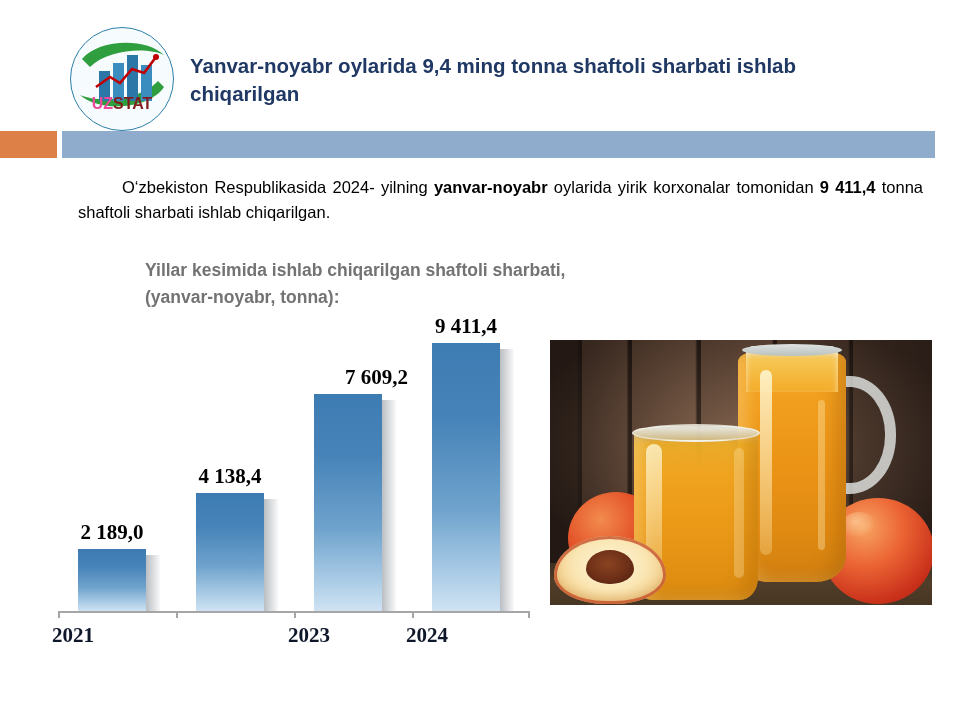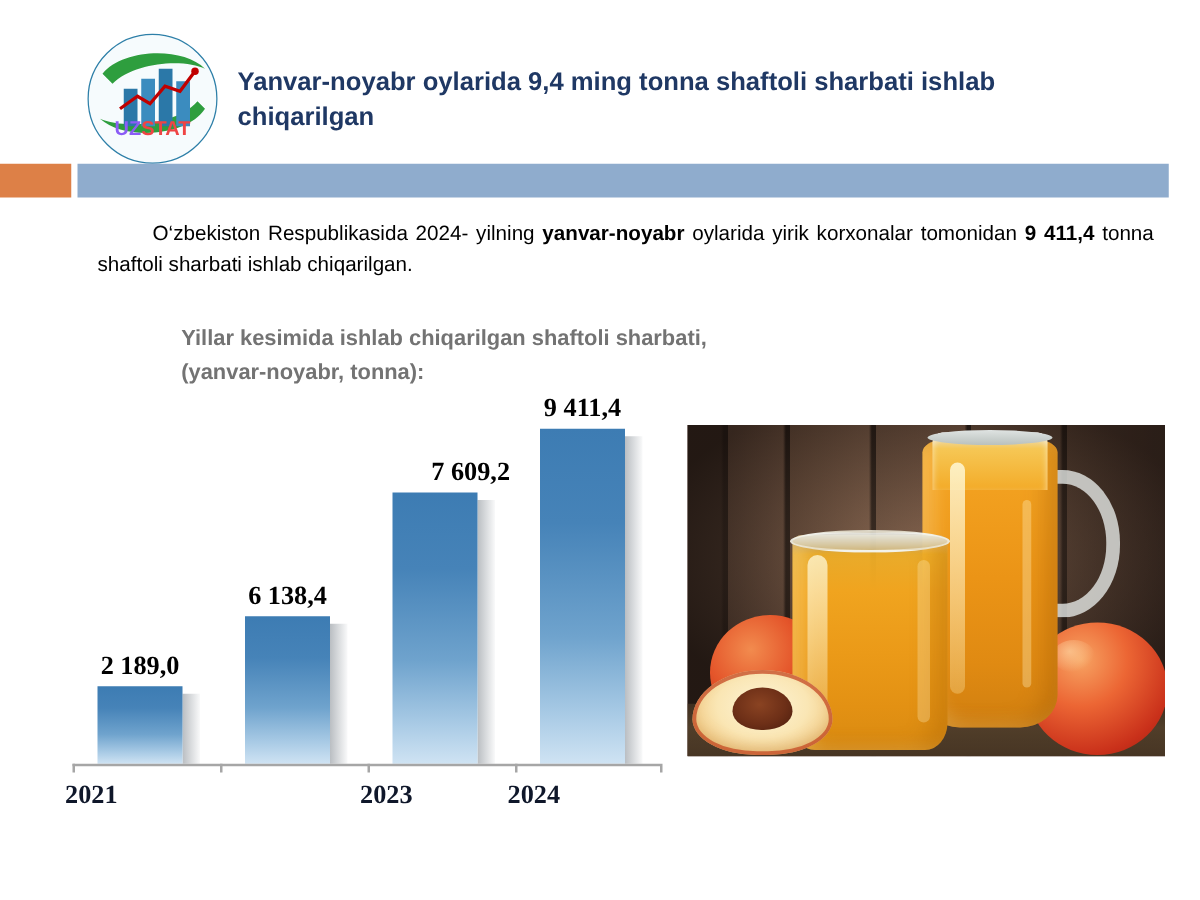--- a/index.html
+++ b/index.html
@@ -36,22 +36,22 @@
   #logo .wordmark {
     position: absolute;
     left: 0; top: 70px;
     width: 108px;
     text-align: center;
     font-size: 16px;
     font-weight: bold;
     letter-spacing: 0px;
     font-family: "Liberation Sans", sans-serif;
   }
-  #logo .wm-uz { color: #8b5cf6; }
-  #logo .wm-stat { color: #ef4444; }
+  #logo .wm-uz { color: #ec4899; }
+  #logo .wm-stat { color: #7f1d1d; }
 
   #header-title {
     position: absolute;
     left: 190px; top: 52px;
     width: 660px;
     color: #1f3864;
     font-size: 20.5px;
     font-weight: bold;
     line-height: 28px;
     font-family: "Liberation Sans", sans-serif;
@@ -316,21 +316,21 @@
   <div>(yanvar-noyabr, tonna):</div>
 </div>
 
 <div id="chart">
   <div id="bars-layer">
       <div class="bar-shadow" style="left: 96px; top: 240px; width: 14px; height: 56px;"></div>
       <div class="bar" style="left: 28px; top: 234px; width: 68px; height: 62px;"></div>
       <div class="bar-label" style="left: 2px; top: 205px; width: 120px;">2 189,0</div>
       <div class="bar-shadow" style="left: 214px; top: 184px; width: 14px; height: 112px;"></div>
       <div class="bar" style="left: 146px; top: 178px; width: 68px; height: 118px;"></div>
-      <div class="bar-label" style="left: 120px; top: 149px; width: 120px;">6 138,4</div>
+      <div class="bar-label" style="left: 120px; top: 149px; width: 120px;">4 138,4</div>
       <div class="bar-shadow" style="left: 332px; top: 85px; width: 14px; height: 211px;"></div>
       <div class="bar" style="left: 264px; top: 79px; width: 68px; height: 217px;"></div>
       <div class="bar-label" style="left: 238px; top: 50px; width: 120px; text-align: right;">7 609,2</div>
       <div class="bar-shadow" style="left: 450px; top: 34px; width: 14px; height: 262px;"></div>
       <div class="bar" style="left: 382px; top: 28px; width: 68px; height: 268px;"></div>
       <div class="bar-label" style="left: 356px; top: -1px; width: 120px;">9 411,4</div>
     </div>
   <div id="axis-line"></div>
   <div id="ticks-layer">
       <div class="tick" style="left: 8px;"></div>

